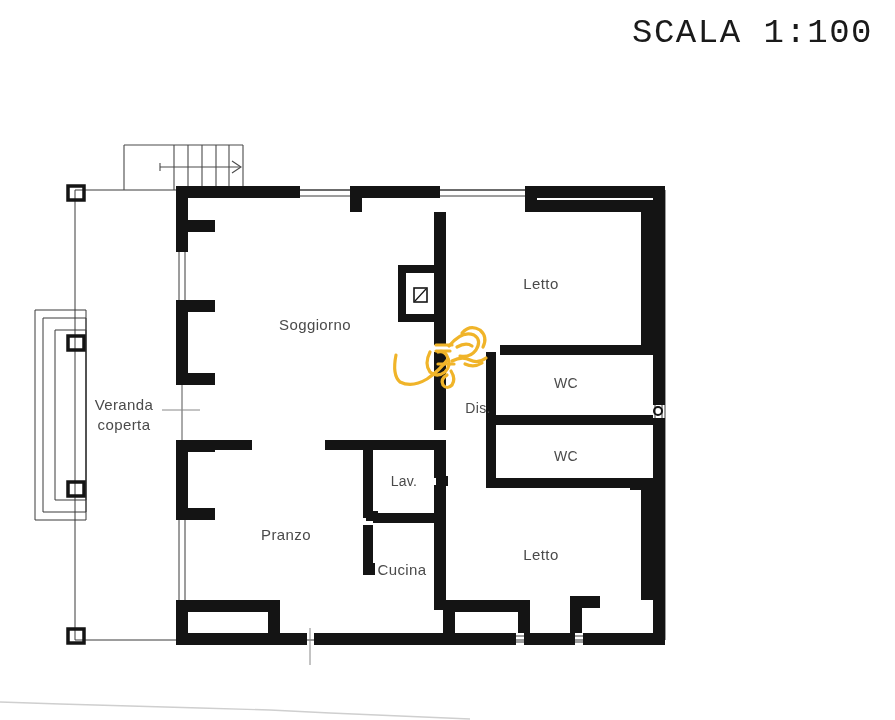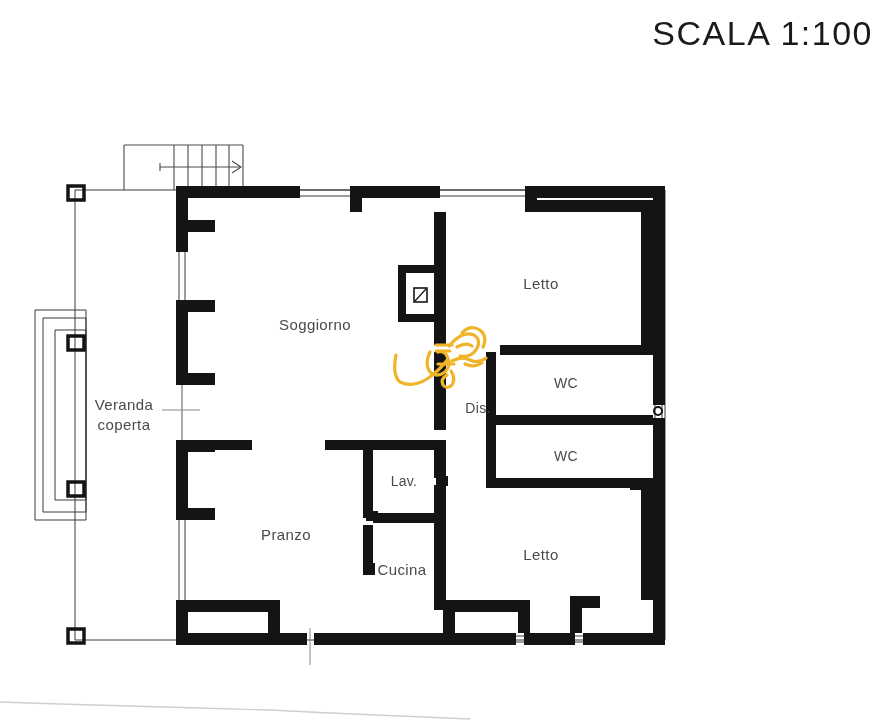--- a/index.html
+++ b/index.html
@@ -16,21 +16,21 @@
   #page {
     position: relative;
     width: 895px;
     height: 720px;
     background: #ffffff;
   }
   #scale-title {
     position: absolute;
     right: 22px;
     top: 14px;
-    font-family: Liberation Sans, sans-serif;
+    font-family: Liberation Mono, monospace;
     font-size: 34px;
     font-weight: 300;
     letter-spacing: 1.5px;
     color: #1a1a1a;
     white-space: nowrap;
   }
   #plan-svg {
     position: absolute;
     left: 0;
     top: 0;

